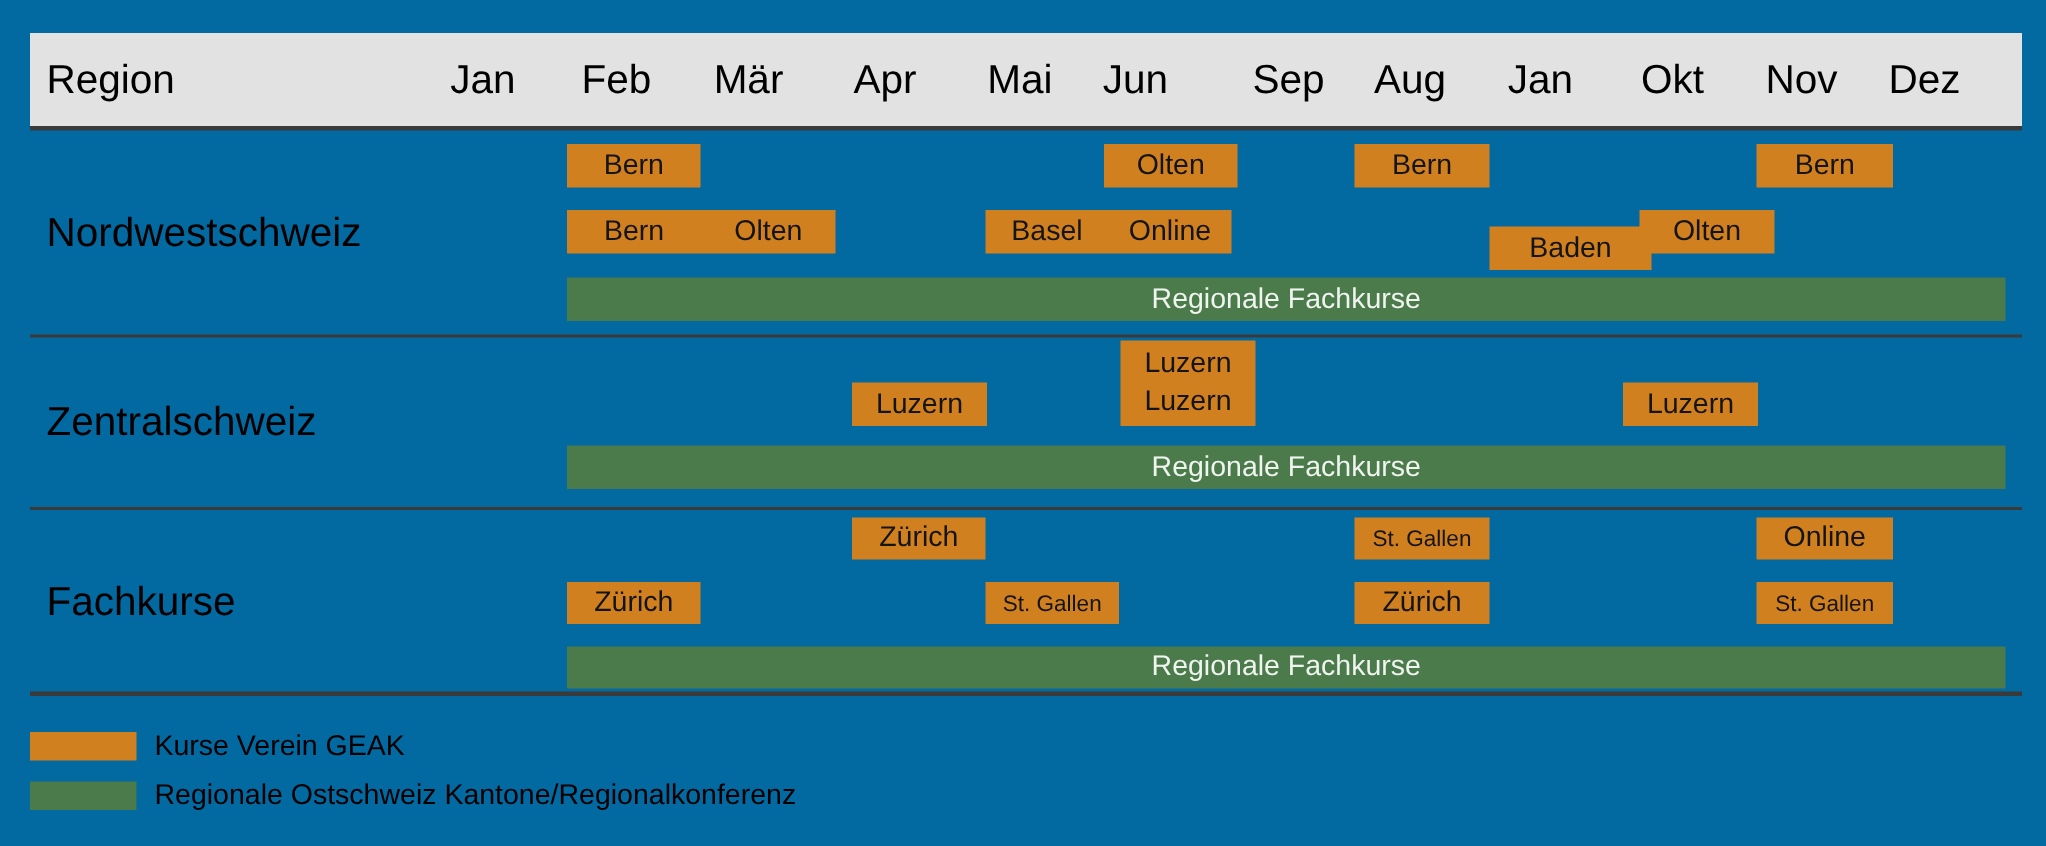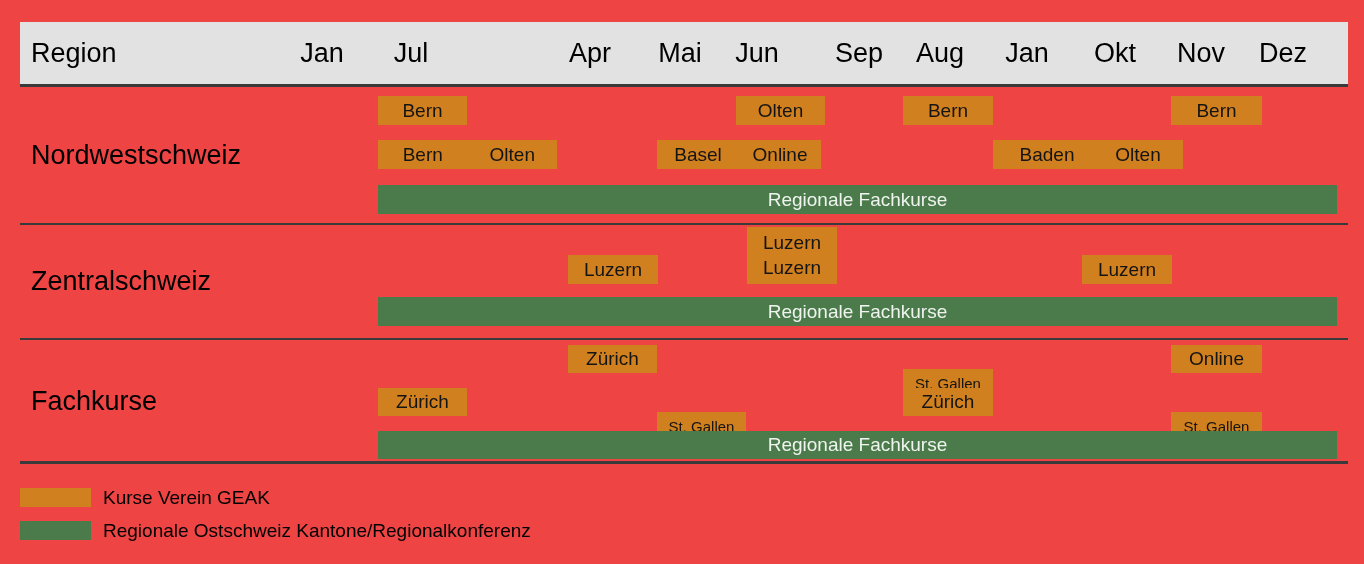--- a/index.html
+++ b/index.html
@@ -1,47 +1,48 @@
 <!DOCTYPE html>
 <html><head>
 <meta charset="utf-8">
 <style>
   html,body{margin:0;padding:0;background:#ffffff;}
   .canvas{
-    position:relative;width:1364px;height:564px;background:#ef4444;
+    position:relative;width:1364px;height:564px;background:#0369a1;
     font-family:"Liberation Sans","DejaVu Sans",sans-serif;overflow:hidden;
   }
   .header-band{position:absolute;left:20px;top:22px;width:1328px;height:62px;background:#E2E2E2;}
   .hline{position:absolute;left:20px;width:1328px;background:#3a3a3a;}
   .colhead{position:absolute;top:22px;height:62px;line-height:62px;font-size:27px;color:#000;}
   .month{width:88px;text-align:center;}
   .region-label{position:absolute;left:31px;height:28px;line-height:28px;font-size:27px;color:#000;white-space:nowrap;}
   .bar{
     position:absolute;display:flex;align-items:center;justify-content:center;
     box-sizing:border-box;font-size:19px;color:#141414;white-space:nowrap;
   }
   .geak{background:#D1801F;}
   .regional{background:#4B7A4B;color:#EFF4EF;}
   .combo span{flex:1 1 0;text-align:center;}
   .tall{flex-direction:column;justify-content:space-evenly;padding:1px 0;}
-  .small{font-size:15px;margin-top:24px;}
+  .small{font-size:15px;}
   .swatch{position:absolute;left:20px;width:71px;height:19px;}
   .swatch.geak{background:#D1801F;}
   .swatch.regional{background:#4B7A4B;}
   .legend-label{position:absolute;left:103px;height:19px;line-height:19px;font-size:19px;color:#000;white-space:nowrap;}
 </style>
 </head>
 <body>
 
 <div class="canvas">
 
   <div class="header-band"></div>
   <div class="colhead" style="left:31px">Region</div>
   <div class="colhead month" style="left:278px">Jan</div>
-  <div class="colhead month" style="left:367px">Jul</div>
+  <div class="colhead month" style="left:367px">Feb</div>
+  <div class="colhead month" style="left:455px">Mär</div>
   <div class="colhead month" style="left:546px">Apr</div>
   <div class="colhead month" style="left:636px">Mai</div>
   <div class="colhead month" style="left:713px">Jun</div>
   <div class="colhead month" style="left:815px">Sep</div>
   <div class="colhead month" style="left:896px">Aug</div>
   <div class="colhead month" style="left:983px">Jan</div>
   <div class="colhead month" style="left:1071px">Okt</div>
   <div class="colhead month" style="left:1157px">Nov</div>
   <div class="colhead month" style="left:1239px">Dez</div>
 
@@ -68,21 +69,21 @@
     </div>
 
   <div class="bar geak combo" style="left:378px;top:140px;width:179px;height:29px">
     <span>Bern</span>
     <span>Olten</span>
     </div>
   <div class="bar geak combo" style="left:657px;top:140px;width:164px;height:29px">
     <span>Basel</span>
     <span>Online</span>
     </div>
-  <div class="bar geak" style="left:993px;top:140px;width:108px;height:29px">
+  <div class="bar geak" style="left:993px;top:151px;width:108px;height:29px">
     <span>Baden</span>
     </div>
   <div class="bar geak" style="left:1093px;top:140px;width:90px;height:29px">
     <span>Olten</span>
     </div>
 
   <div class="bar regional" style="left:378px;top:185px;width:959px;height:29px">
     <span>Regionale Fachkurse</span>
     </div>
 

